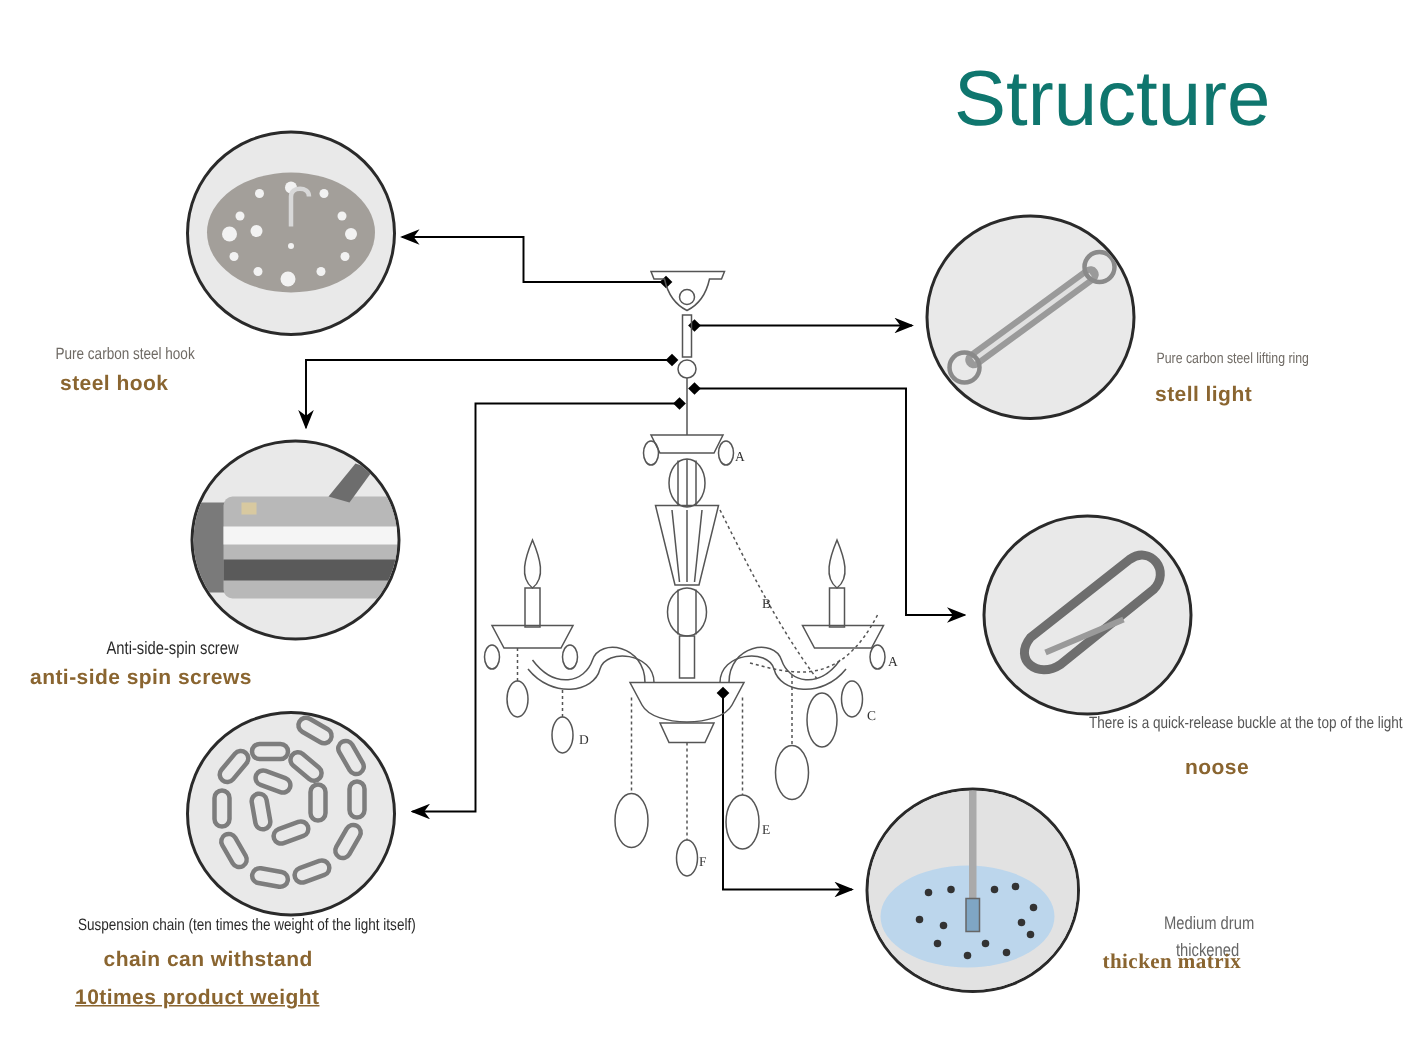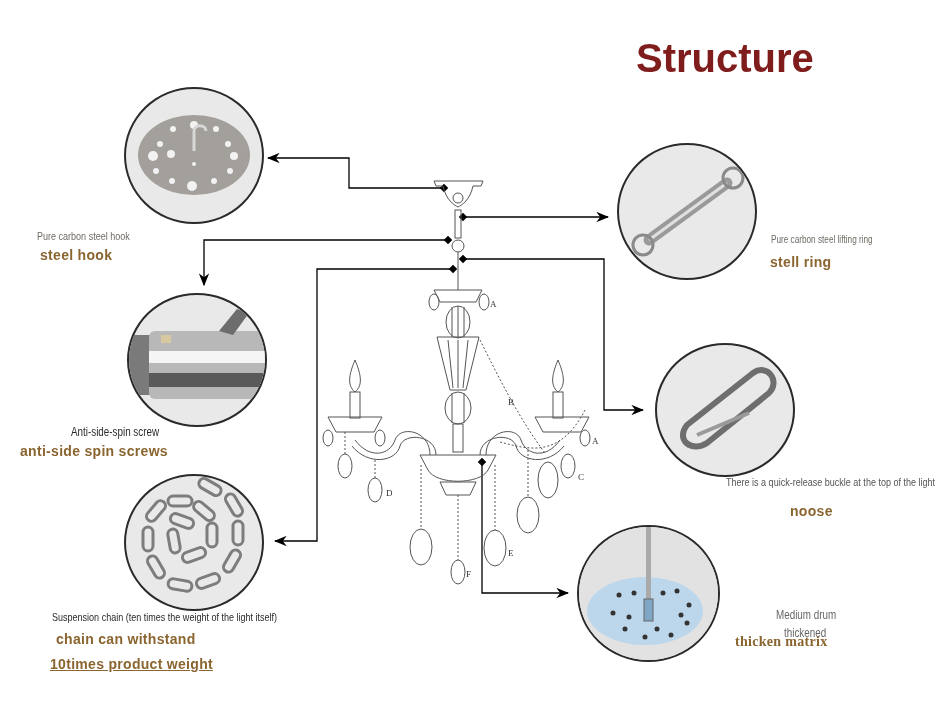--- a/index.html
+++ b/index.html
@@ -1,18 +1,18 @@
 <!DOCTYPE html>
 <html><head>
 <meta charset="utf-8">
 <style>
   html, body { margin:0; padding:0; background:#ffffff; }
   body { width:945px; height:709px; position:relative; overflow:hidden; font-family:"Liberation Sans", sans-serif; }
   .abs { position:absolute; }
-  .title { left:636px; top:36px; font-size:40px; font-weight:bold; color:#7f1d1d; letter-spacing:0px; }
+  .title { left:636px; top:36px; font-size:52px; font-weight:normal; color:#0f766e; letter-spacing:0px; }
   .small { font-family:"Liberation Sans", sans-serif; font-size:11px; color:#6f6a64; transform:scaleX(0.82); transform-origin:left top; white-space:nowrap; }
   .small.dark { color:#2a2a2a; }
   .big { font-size:14px; font-weight:bold; color:#8a6530; white-space:nowrap; letter-spacing:0.3px; }
   .circle { position:absolute; border-radius:50%; border:2px solid #2a2a2a; background:#e9e9e9; overflow:hidden; }
   svg.full { position:absolute; left:0; top:0; }
 </style>
 </head>
 <body>
 
 <div class="abs title">Structure</div>
@@ -142,21 +142,21 @@
 
 <div class="circle" style="left:617px;top:143px;width:136px;height:133px;">
   <svg width="136" height="133">
     <line x1="30" y1="95" x2="108" y2="38" stroke="#9a9a9a" stroke-width="11" stroke-linecap="round"></line>
     <line x1="30" y1="95" x2="108" y2="38" stroke="#e0e0e0" stroke-width="3"></line>
     <circle cx="24" cy="100" r="10" fill="none" stroke="#8a8a8a" stroke-width="3"></circle>
     <circle cx="114" cy="33" r="10" fill="none" stroke="#8a8a8a" stroke-width="3"></circle>
   </svg>
 </div>
 <div class="abs small" style="left:771px;top:234px;font-size:10px;">Pure carbon steel lifting ring</div>
-<div class="abs big" style="left:770px;top:254px;">stell ring</div>
+<div class="abs big" style="left:770px;top:254px;">stell light</div>
 
 <div class="circle" style="left:127px;top:293px;width:136px;height:130px;">
   <svg width="136" height="130">
     <rect x="0" y="40" width="136" height="60" fill="#7a7a7a"></rect>
     <rect x="20" y="36" width="116" height="68" rx="6" fill="#b8b8b8"></rect>
     <rect x="20" y="56" width="116" height="12" fill="#f5f5f5"></rect>
     <rect x="20" y="78" width="116" height="14" fill="#5a5a5a"></rect>
     <rect x="32" y="40" width="10" height="8" fill="#d8c9a0"></rect>
     <path d="M90,36 L108,14 L120,18 L104,40 Z" fill="#6d6d6d"></path>
   </svg>
@@ -188,21 +188,21 @@
       <rect x="42" y="20" width="24" height="10" rx="5" transform="rotate(0 54 25)"></rect>
       <rect x="66" y="30" width="24" height="10" rx="5" transform="rotate(40 78 35)"></rect>
       <rect x="74" y="54" width="24" height="10" rx="5" transform="rotate(90 86 59)"></rect>
       <rect x="56" y="74" width="24" height="10" rx="5" transform="rotate(160 68 79)"></rect>
       <rect x="36" y="60" width="24" height="10" rx="5" transform="rotate(260 48 65)"></rect>
       <rect x="44" y="40" width="24" height="10" rx="5" transform="rotate(20 56 45)"></rect>
     </g>
   </svg>
 </div>
 <div class="abs small dark" style="left:52px;top:611px;font-size:11px;">Suspension chain (ten times the weight of the light itself)</div>
-<div class="abs big" style="left:56px;top:631px;">chain can withstand</div>
+<div class="abs big" style="left:69px;top:631px;">chain can withstand</div>
 <div class="abs big" style="left:50px;top:656px;text-decoration:underline;">10times product weight</div>
 
 <div class="circle" style="left:577px;top:525px;width:139px;height:133px;">
   <svg width="139" height="133">
     <rect x="0" y="0" width="139" height="133" fill="#e2e2e2"></rect>
     <ellipse cx="66" cy="84" rx="58" ry="34" fill="#bcd6ec"></ellipse>
     <g fill="#333">
       <circle cx="40" cy="68" r="2.5"></circle>
         <circle cx="55" cy="66" r="2.5"></circle>
         <circle cx="84" cy="66" r="2.5"></circle>

